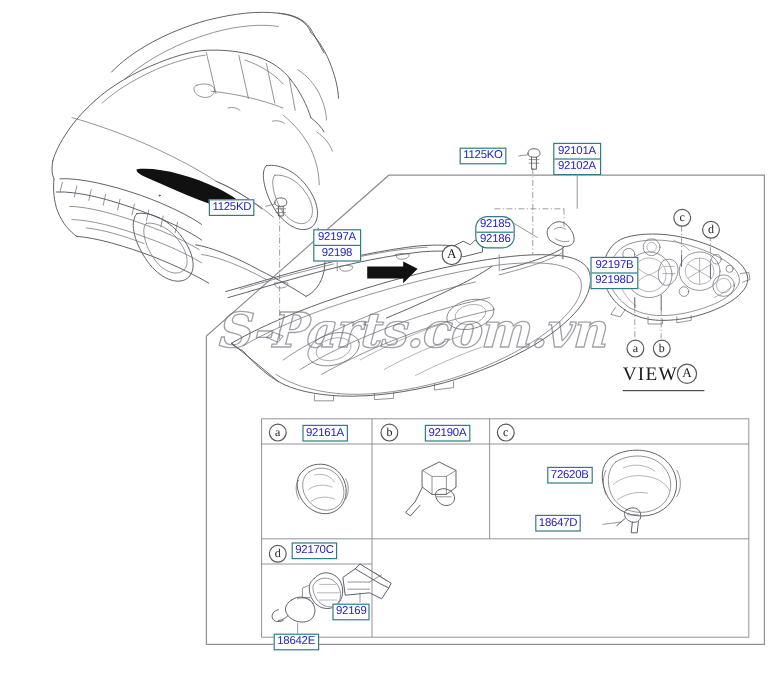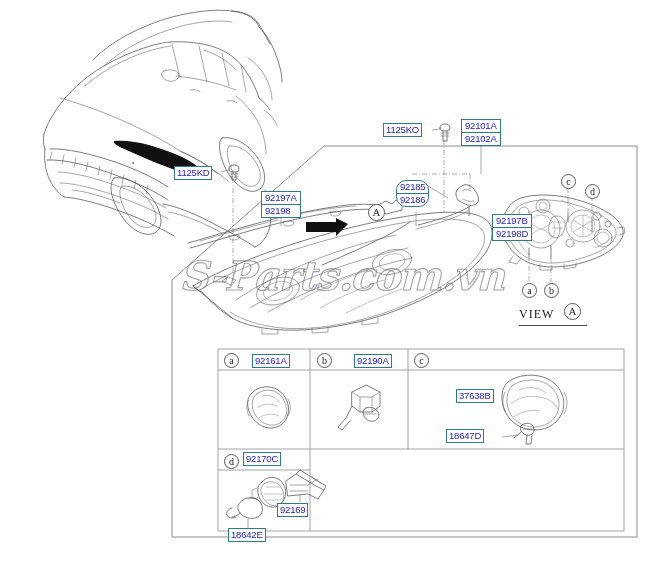--- a/index.html
+++ b/index.html
@@ -33,20 +33,21 @@
     background: #ffffff;
     border: 1px solid #2d7d86;
     color: #2222cc;
     font-family: "Liberation Sans", sans-serif;
     font-size: 9.5px;
     line-height: 11px;
     letter-spacing: -0.2px;
     padding: 0px 2px 1px 2px;
     white-space: nowrap;
     box-sizing: border-box;
+    text-align: center;
     z-index: 30;
   }
   .lbl.stack {
     padding: 0;
   }
   .lbl.stack > span {
     display: block;
     padding: 0px 3px 1px 3px;
   }
   .lbl.stack > span + span {
@@ -77,21 +78,21 @@
   
   #view-caption {
     position: absolute;
     left: 519px;
     top: 304px;
     width: 72px;
     z-index: 25;
   }
   #view-caption .vtxt {
     font-family: "Liberation Serif", serif;
-    font-size: 12px;
+    font-size: 16px;
     letter-spacing: 1px;
     color: #1a1a1a;
     display: inline-block;
     padding-bottom: 2px;
   }
   #view-caption .vrule {
     border-bottom: 1px solid #4a4a4a;
     width: 68px;
     margin-top: 1px;
   }
@@ -485,20 +486,20 @@
   <div class="circ" style="left:224px; top:353px;">a</div>
   <div class="lbl" style="left:252px; top:354px;">92161A</div>
 
   <div class="circ" style="left:317px; top:353px;">b</div>
   <div class="lbl" style="left:354px; top:354px;">92190A</div>
 
   <div class="circ" style="left:414px; top:353px;">c</div>
 
   <div class="circ" style="left:224px; top:454px;">d</div>
 
-  <div class="lbl" style="left:456px; top:389px;">37638B</div>
+  <div class="lbl" style="left:456px; top:389px;">72620B</div>
   <div class="lbl" style="left:446px; top:429px;">18647D</div>
 
   <div class="lbl" style="left:243px; top:452px;">92170C</div>
   <div class="lbl" style="left:277px; top:503px;">92169</div>
   <div class="lbl" style="left:228px; top:528px;">18642E</div>
 
 </div>
 
 </body></html>

